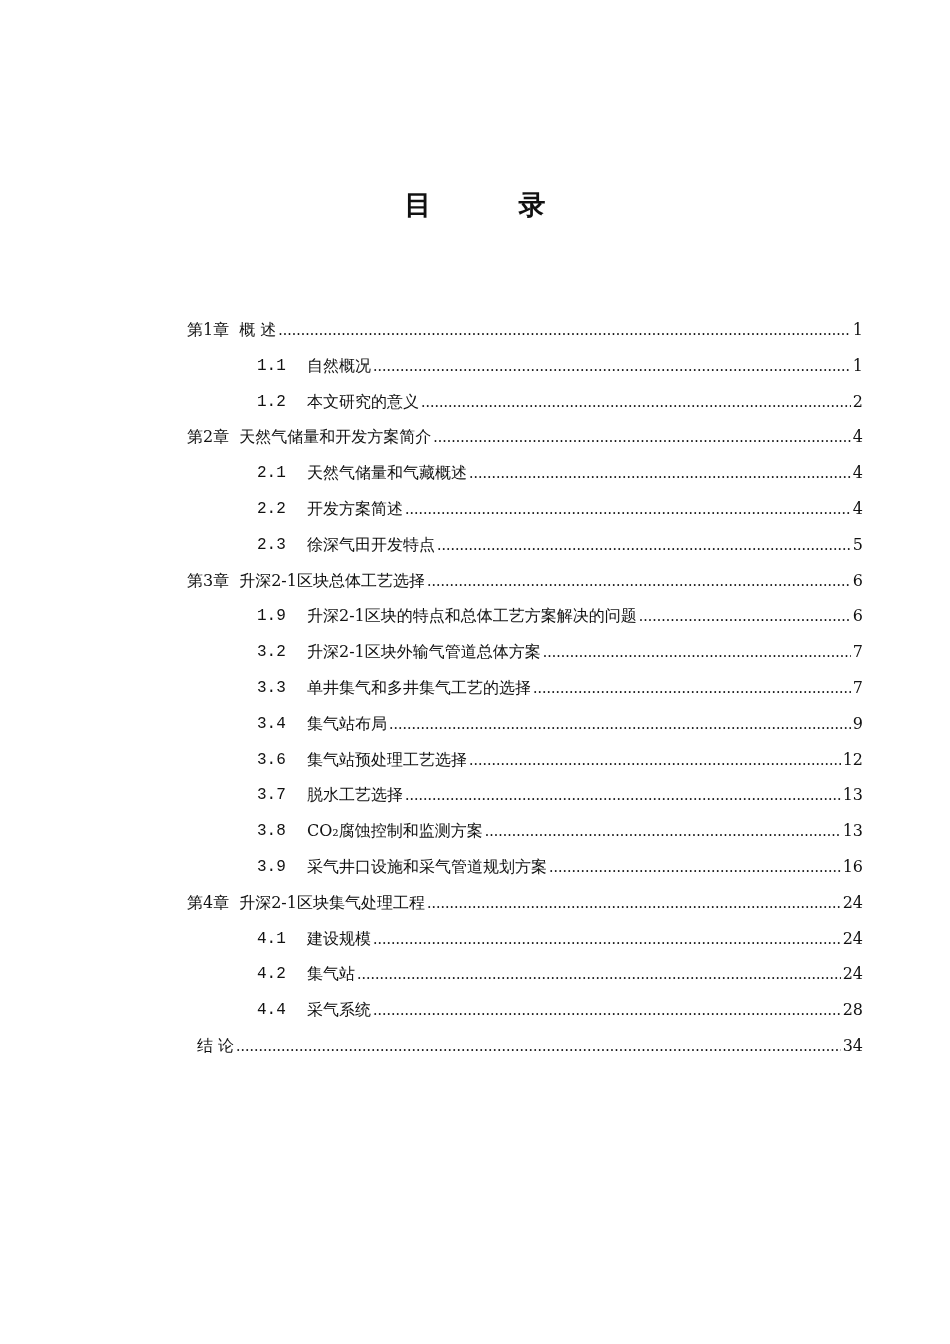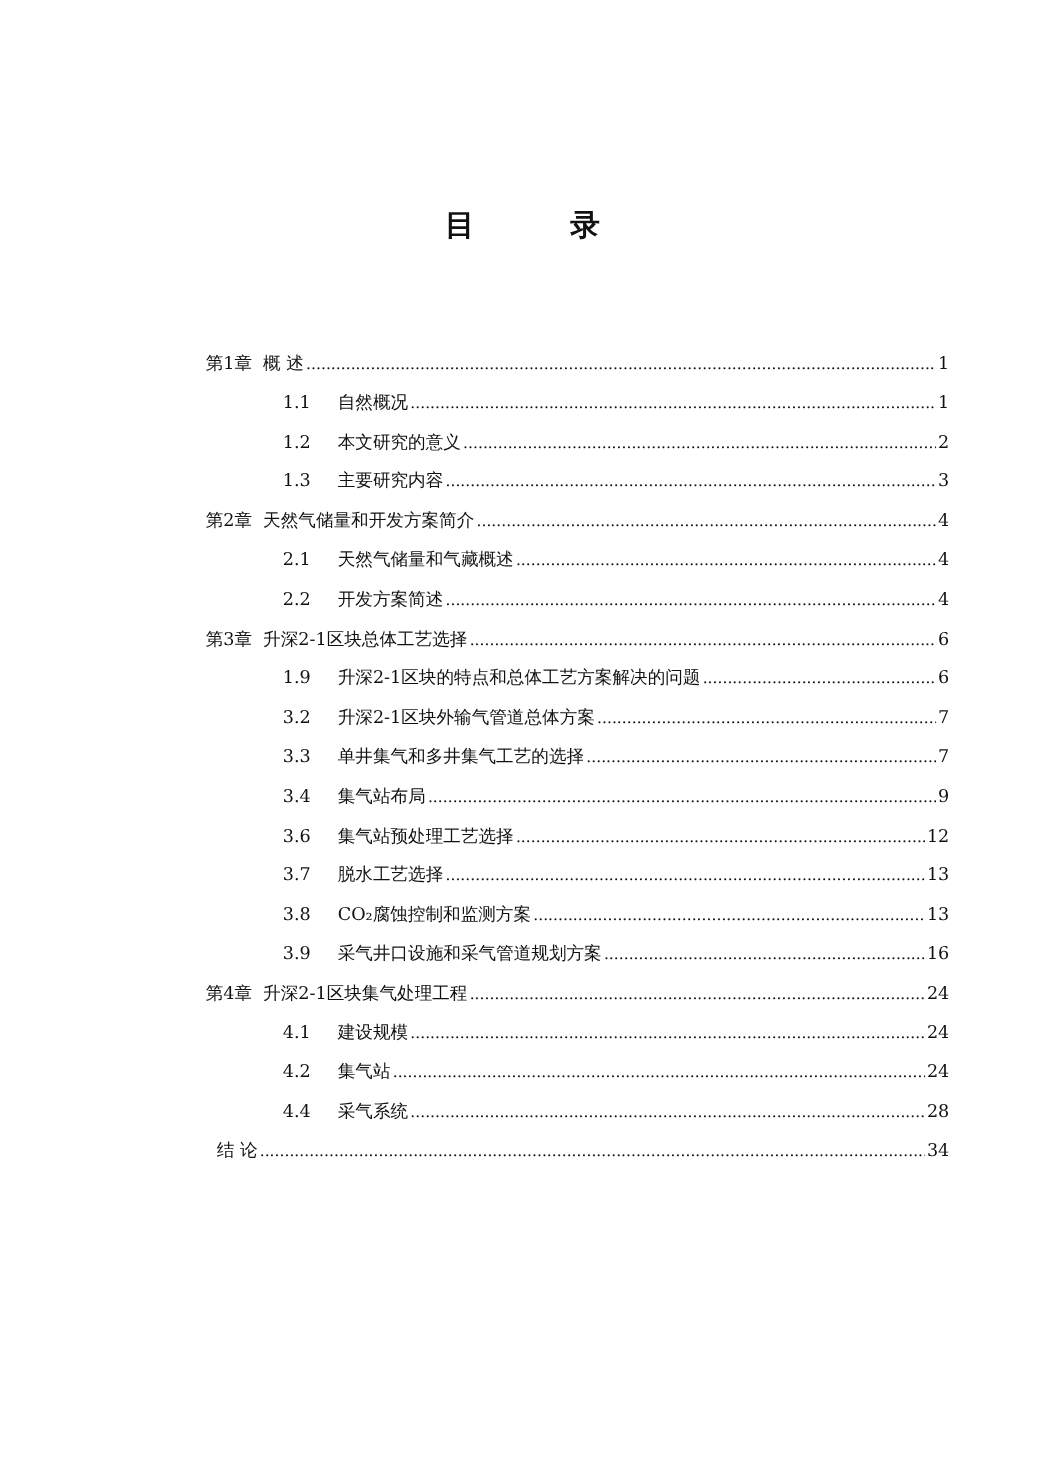--- a/index.html
+++ b/index.html
@@ -7,21 +7,21 @@
            font-family: "DejaVu Serif", "Liberation Serif", serif; color: #111; }
     .title { position: absolute; top: 187px; left: 0; width: 950px; text-align: center;
              font-family: Liberation Sans, sans-serif;
              font-size: 27px; font-weight: bold; letter-spacing: 30px; text-indent: 30px; }
     .toc { position: absolute; top: 317px; left: 160px; width: 676px; margin-left: 27px; }
     .row { position: relative; height: 35.8px; line-height: 26px; font-size: 16px;
            display: flex; align-items: flex-start; white-space: nowrap; }
     .row.section { padding-left: 70px; }
     .num { display: inline-block; }
     .row.chapter .num { margin-right: 10px; }
-    .row.section .num { width: 50px; }
+    .row.section .num { width: 50px; font-family: Liberation Mono, monospace; }
     .label { display: inline-block; }
     .leader { flex: 1; overflow: hidden; margin: 0 2px; letter-spacing: 0; }
     .leader::after { content: ". . . . . . . . . . . . . . . . . . . . . . . . . . . . . . . . . . . . . . . . . . . . . . . . . . . . . . . . . . . . . . . . . . . . . . . . . . . . . . . . . . . . . . . . . . . . . . . . . . . . . . . . . . . . . . . . . . . . . . . . . . . . . . . . . . . . . . . . . . . . . .";
                      white-space: nowrap; font-size: 14px; letter-spacing: -2.2px; }
     .page { display: inline-block; text-align: right; min-width: 10px; }
   </style>
 </head>
 <body>
 
 <div class="title">目　录</div>
@@ -38,43 +38,43 @@
       <span class="label">自然概况</span>
       <span class="leader"></span>
       <span class="page">1</span>
     </div>
   <div class="row section">
       <span class="num">1.2</span>
       <span class="label">本文研究的意义</span>
       <span class="leader"></span>
       <span class="page">2</span>
     </div>
-  <div class="row section">
-      <span class="num">1.3</span>
-      <span class="label">主要研究内容</span>
-      <span class="leader"></span>
-      <span class="page">3</span>
-    </div>
   <div class="row chapter">
       <span class="num">第2章</span>
       <span class="label">天然气储量和开发方案简介</span>
       <span class="leader"></span>
       <span class="page">4</span>
     </div>
   <div class="row section">
       <span class="num">2.1</span>
       <span class="label">天然气储量和气藏概述</span>
       <span class="leader"></span>
       <span class="page">4</span>
     </div>
   <div class="row section">
       <span class="num">2.2</span>
       <span class="label">开发方案简述</span>
       <span class="leader"></span>
       <span class="page">4</span>
+    </div>
+  <div class="row section">
+      <span class="num">2.3</span>
+      <span class="label">徐深气田开发特点</span>
+      <span class="leader"></span>
+      <span class="page">5</span>
     </div>
   <div class="row chapter">
       <span class="num">第3章</span>
       <span class="label">升深2-1区块总体工艺选择</span>
       <span class="leader"></span>
       <span class="page">6</span>
     </div>
   <div class="row section">
       <span class="num">1.9</span>
       <span class="label">升深2-1区块的特点和总体工艺方案解决的问题</span>

